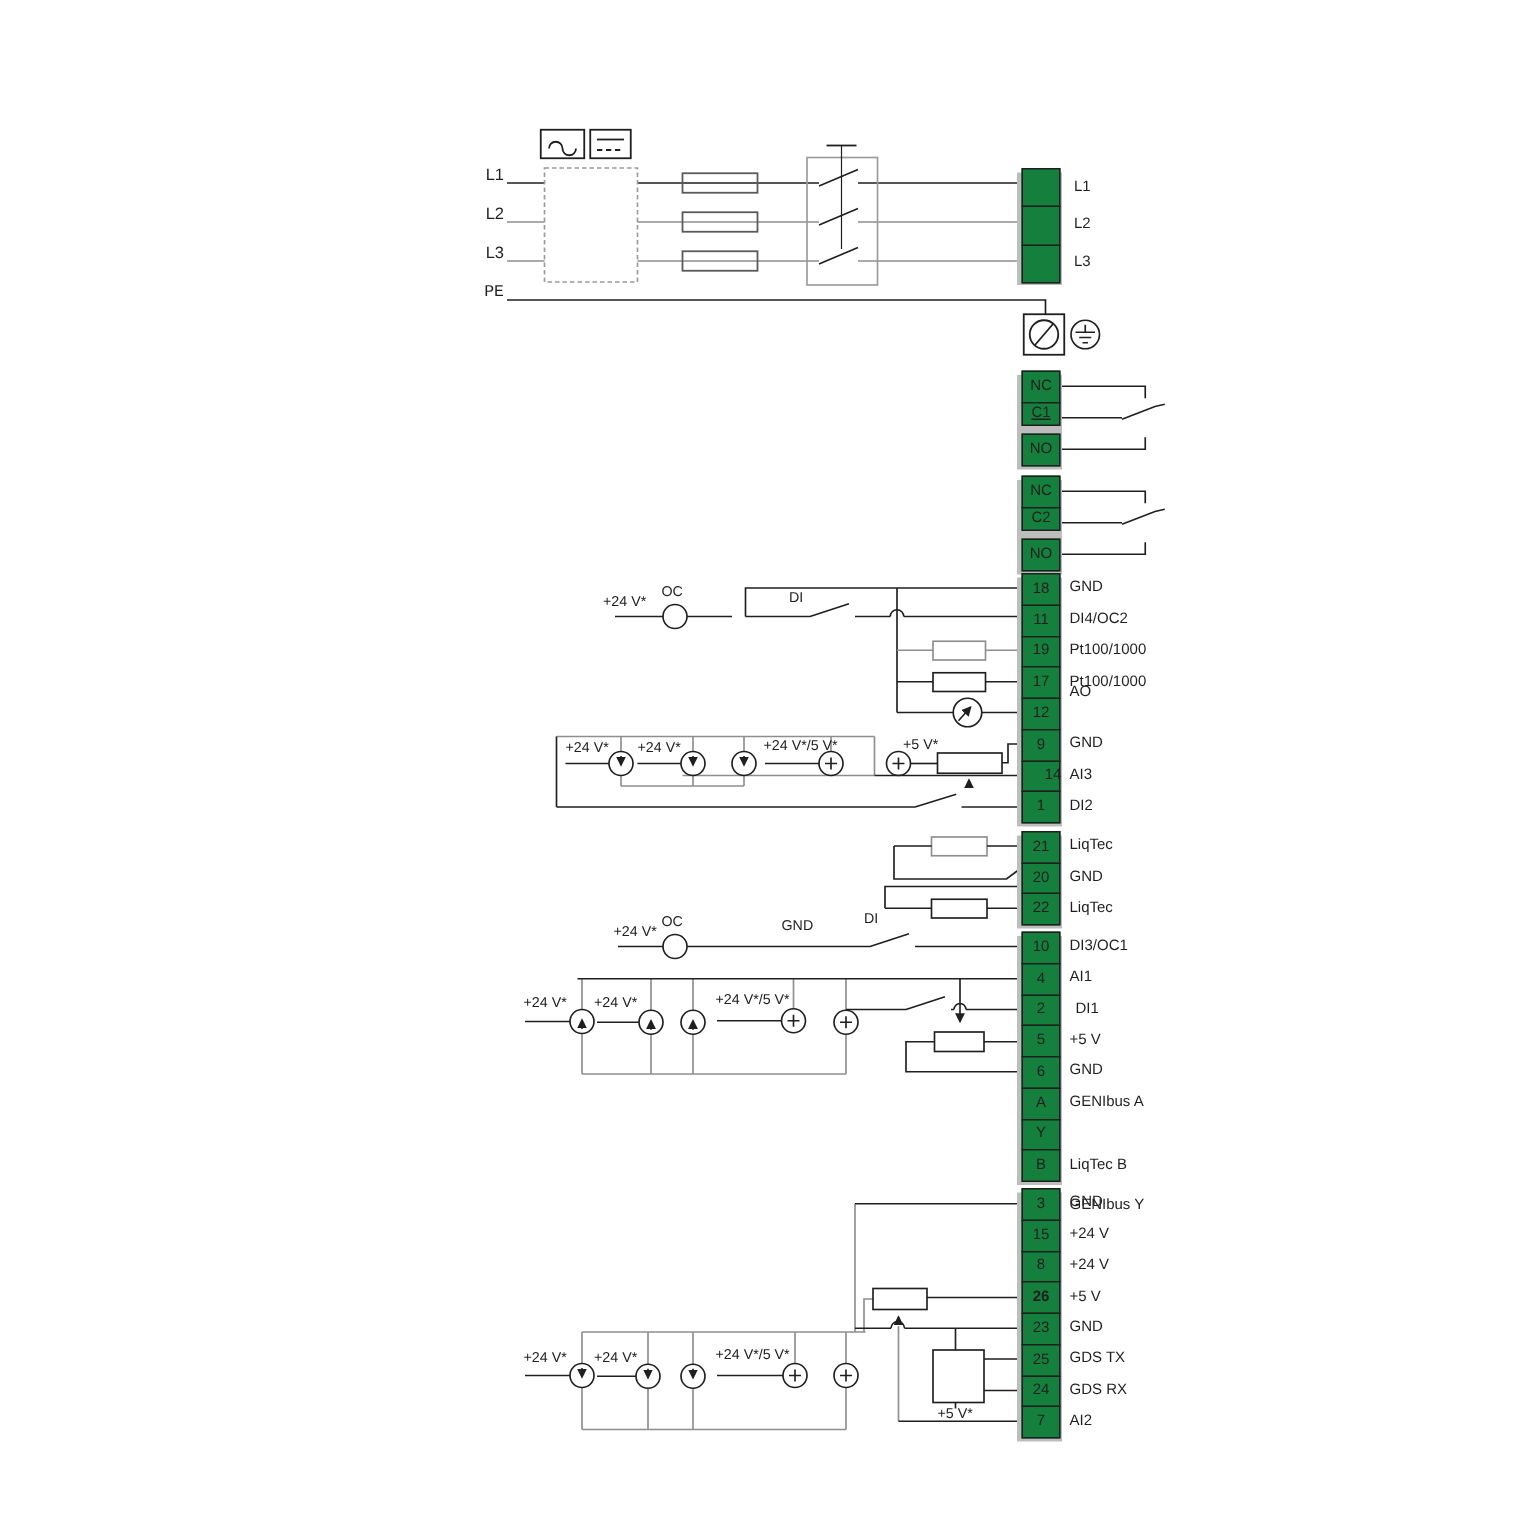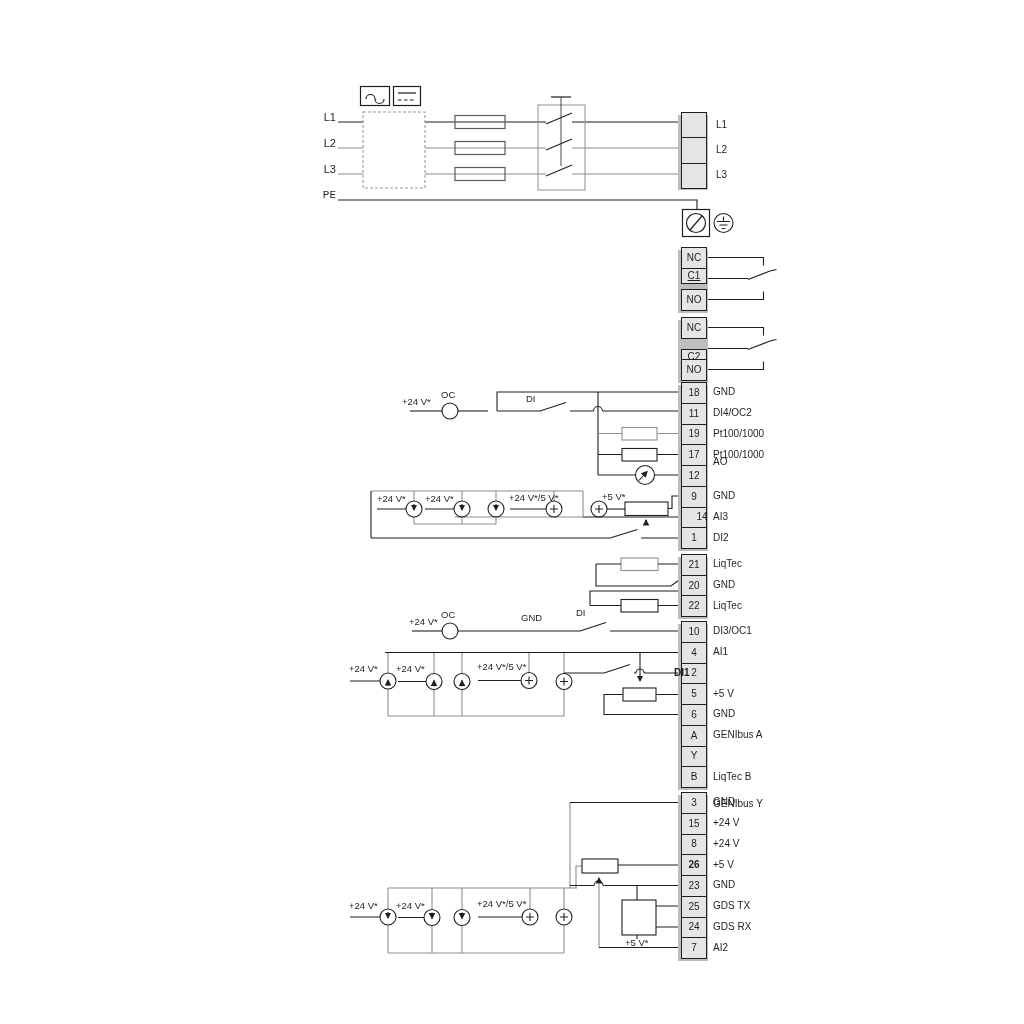--- a/index.html
+++ b/index.html
@@ -1,20 +1,20 @@
 <!DOCTYPE html>
 <html><head>
 <meta charset="utf-8">
 <style>
   html,body{margin:0;padding:0;background:#ffffff;}
   #stage{position:relative;width:1024px;height:1024px;background:#ffffff;overflow:hidden;
          font-family:"Liberation Sans",sans-serif;color:#1f1f1f;}
   #wires{position:absolute;left:0;top:0;}
   .tback{position:absolute;background:#bdbdbd;}
-  .tbox{position:absolute;width:26px;background:#e5e5e5;border:1.2px solid #1f1f1f;
+  .tbox{position:absolute;width:26px;background:#15803d;border:1.2px solid #1f1f1f;
         box-sizing:border-box;display:flex;align-items:center;justify-content:center;
         font-size:10px;line-height:1;}
   .tlabel{position:absolute;font-size:10px;line-height:1;white-space:nowrap;}
   .ann{position:absolute;font-size:9.5px;line-height:1;white-space:nowrap;}
   .mains-label{position:absolute;font-size:11px;line-height:1;white-space:nowrap;transform:translateX(-100%);}
 </style>
 </head>
 <body>
 
 <div id="stage">
@@ -218,21 +218,21 @@
       <div class="tbox" style="left: 681px; top: 137.3px; height: 26.3px;"></div>
       <div class="tlabel" style="left: 716px; top: 144.95px;">L2</div>
       <div class="tbox" style="left: 681px; top: 162.6px; height: 26.3px;"></div>
       <div class="tlabel" style="left: 716px; top: 170.25px;">L3</div>
       <div class="tback" style="left: 677.5px; top: 249.5px; width: 30px; height: 63px;"></div>
       <div class="tbox" style="left: 681px; top: 247px; height: 22px;">NC</div>
       <div class="tbox" style="left: 681px; top: 268px; height: 16px; text-decoration: underline;">C1</div>
       <div class="tbox" style="left: 681px; top: 289px; height: 22px;">NO</div>
       <div class="tback" style="left: 677.5px; top: 319.5px; width: 30px; height: 63px;"></div>
       <div class="tbox" style="left: 681px; top: 317px; height: 22px;">NC</div>
-      <div class="tbox" style="left: 681px; top: 349px; height: 16px;">C2</div>
+      <div class="tbox" style="left: 681px; top: 338px; height: 16px;">C2</div>
       <div class="tbox" style="left: 681px; top: 359px; height: 22px;">NO</div>
       <div class="tback" style="left: 677.5px; top: 384.5px; width: 30px; height: 166px;"></div>
       <div class="tbox" style="left: 681px; top: 382px; height: 21.75px; text-align: right;">18</div>
       <div class="tlabel" style="left: 713px; top: 387.375px;">GND</div>
       <div class="tbox" style="left: 681px; top: 402.75px; height: 21.75px;">11</div>
       <div class="tlabel" style="left: 713px; top: 408.125px;">DI4/OC2</div>
       <div class="tbox" style="left: 681px; top: 423.5px; height: 21.75px;">19</div>
       <div class="tlabel" style="left: 713px; top: 428.875px;">Pt100/1000</div>
       <div class="tbox" style="left: 681px; top: 444.25px; height: 21.75px;">17</div>
       <div class="tlabel" style="left: 713px; top: 449.625px;">Pt100/1000</div>
@@ -250,21 +250,21 @@
       <div class="tbox" style="left: 681px; top: 574.7px; height: 21.7px;">20</div>
       <div class="tlabel" style="left: 713px; top: 580.05px;">GND</div>
       <div class="tbox" style="left: 681px; top: 595.4px; height: 21.7px;">22</div>
       <div class="tlabel" style="left: 713px; top: 600.75px;">LiqTec</div>
       <div class="tback" style="left: 677.5px; top: 623.5px; width: 30px; height: 166px;"></div>
       <div class="tbox" style="left: 681px; top: 621px; height: 21.75px;">10</div>
       <div class="tlabel" style="left: 713px; top: 626.375px;">DI3/OC1</div>
       <div class="tbox" style="left: 681px; top: 641.75px; height: 21.75px;">4</div>
       <div class="tlabel" style="left: 713px; top: 647.125px;">AI1</div>
       <div class="tbox" style="left: 681px; top: 662.5px; height: 21.75px;">2</div>
-      <div class="tlabel" style="left: 674px; top: 667.875px; font-weight: bold;">DI1</div>
+      <div class="tlabel" style="left: 717px; top: 667.875px;">DI1</div>
       <div class="tbox" style="left: 681px; top: 683.25px; height: 21.75px;">5</div>
       <div class="tlabel" style="left: 713px; top: 688.625px;">+5 V</div>
       <div class="tbox" style="left: 681px; top: 704px; height: 21.75px;">6</div>
       <div class="tlabel" style="left: 713px; top: 709.375px;">GND</div>
       <div class="tbox" style="left: 681px; top: 724.75px; height: 21.75px;">A</div>
       <div class="tlabel" style="left: 713px; top: 730.125px;">GENIbus A</div>
       <div class="tbox" style="left: 681px; top: 745.5px; height: 21.75px;">Y</div>
       <div class="tlabel" style="left: 713px; top: 750.875px; margin-top: 48px;">GENIbus Y</div>
       <div class="tbox" style="left: 681px; top: 766.25px; height: 21.75px;">B</div>
       <div class="tlabel" style="left: 713px; top: 771.625px;">LiqTec B</div>

